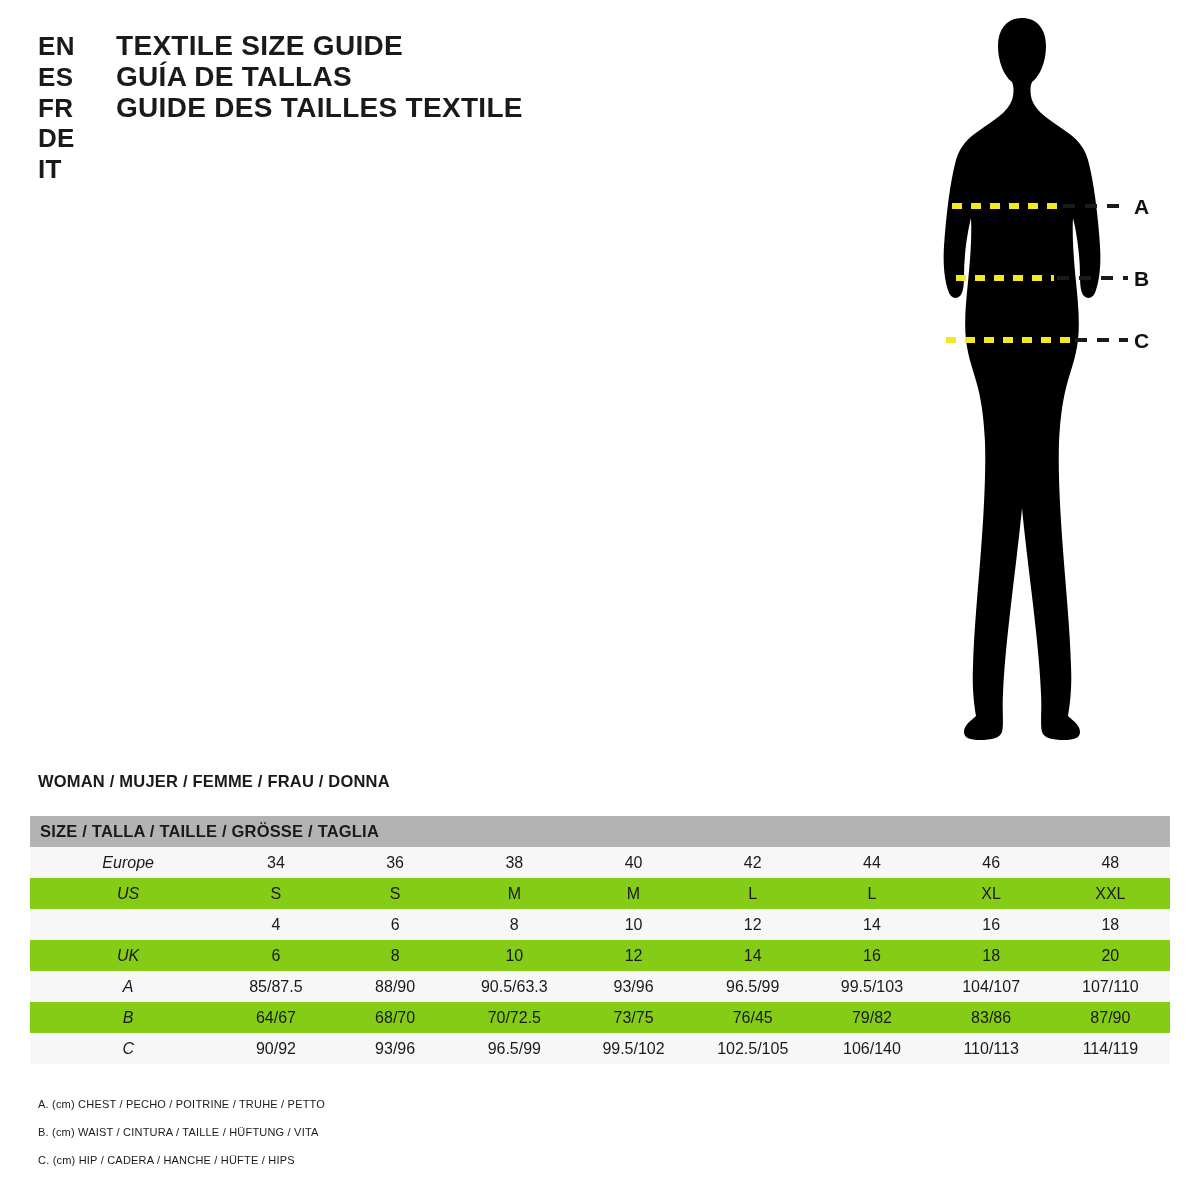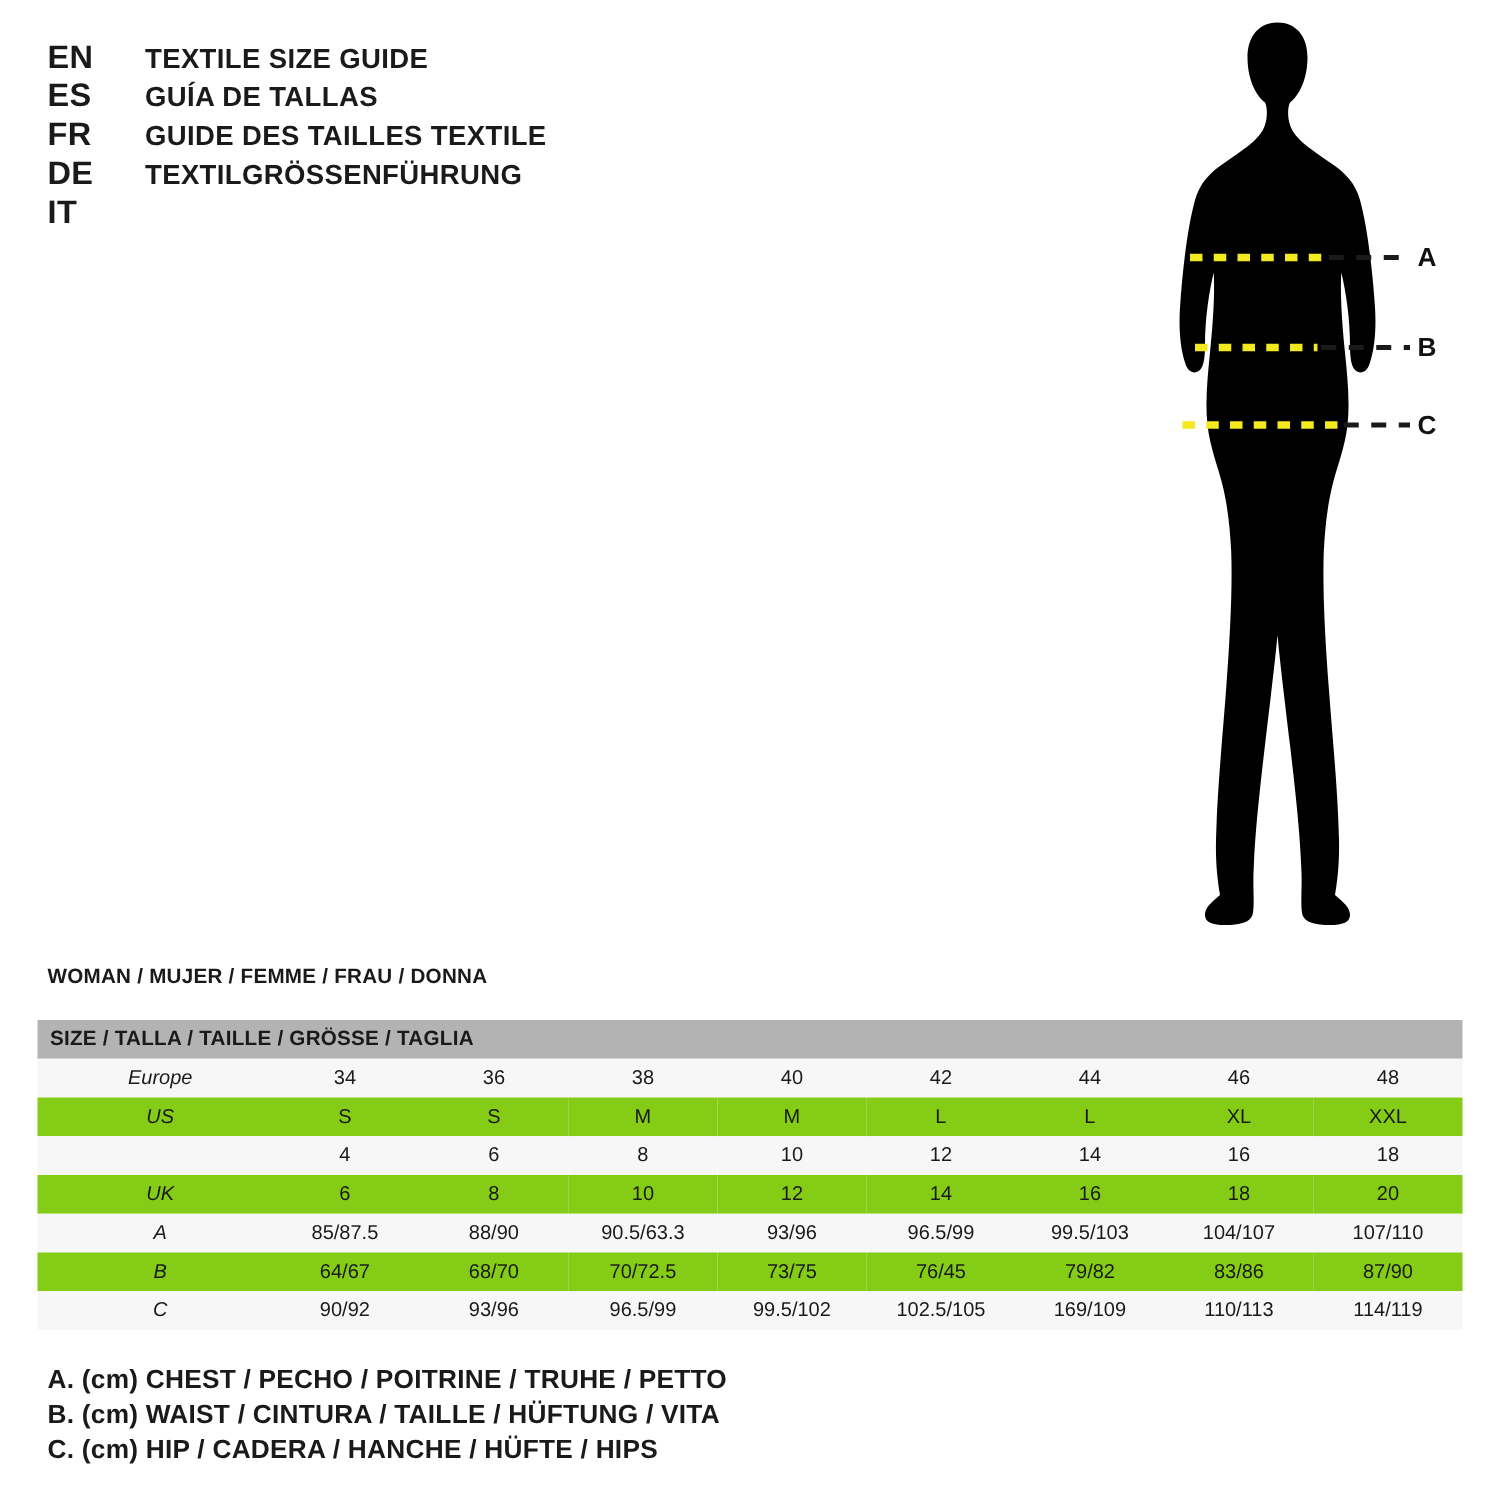--- a/index.html
+++ b/index.html
@@ -29,21 +29,21 @@
     align-items: baseline;
     height: 31px;
   }
   .lang-code {
     width: 78px;
     font-size: 26px;
     font-weight: bold;
     letter-spacing: 0.3px;
   }
   .lang-text {
-    font-size: 22px;
+    font-size: 28px;
     font-weight: bold;
     letter-spacing: 0.3px;
     white-space: nowrap;
   }
 
   
   #figure-area {
     position: absolute;
     left: 860px;
     top: 10px;
@@ -106,22 +106,22 @@
   }
 
   
   #footnotes {
     position: absolute;
     left: 38px;
     top: 1090px;
     width: 700px;
   }
   .footnote {
-    font-size: 21px;
-    font-weight: bold;
+    font-size: 11px;
+    font-weight: normal;
     letter-spacing: 0.2px;
     height: 28px;
     line-height: 28px;
     white-space: nowrap;
   }
 </style>
 </head>
 <body>
 
 <div id="lang-block">
@@ -132,21 +132,20 @@
   <div class="lang-row">
     <span class="lang-code">ES</span>
     <span class="lang-text">GUÍA DE TALLAS</span>
   </div>
   <div class="lang-row">
     <span class="lang-code">FR</span>
     <span class="lang-text">GUIDE DES TAILLES TEXTILE</span>
   </div>
   <div class="lang-row">
     <span class="lang-code">DE</span>
-    <span class="lang-text">TEXTILGRÖSSENFÜHRUNG</span>
   </div>
   <div class="lang-row">
     <span class="lang-code">IT</span>
   </div>
 </div>
 
 <div id="figure-area">
   <svg id="figure-svg" width="330" height="740" viewBox="0 0 330 740">
 
     <path fill="#000000" d="
@@ -293,21 +292,21 @@
       <td class="val">87/90</td>
     </tr>
 
     <tr class="shade-b">
       <td class="row-label">C</td>
       <td class="val">90/92</td>
       <td class="val">93/96</td>
       <td class="val">96.5/99</td>
       <td class="val">99.5/102</td>
       <td class="val">102.5/105</td>
-      <td class="val">169/109</td>
+      <td class="val">106/140</td>
       <td class="val">110/113</td>
       <td class="val">114/119</td>
     </tr>
   </tbody>
 </table>
 
 <div id="footnotes">
   <div class="footnote">A. (cm) CHEST / PECHO / POITRINE / TRUHE / PETTO</div>
   <div class="footnote">B. (cm) WAIST / CINTURA / TAILLE / HÜFTUNG / VITA</div>
   <div class="footnote">C. (cm) HIP / CADERA / HANCHE / HÜFTE / HIPS</div>

